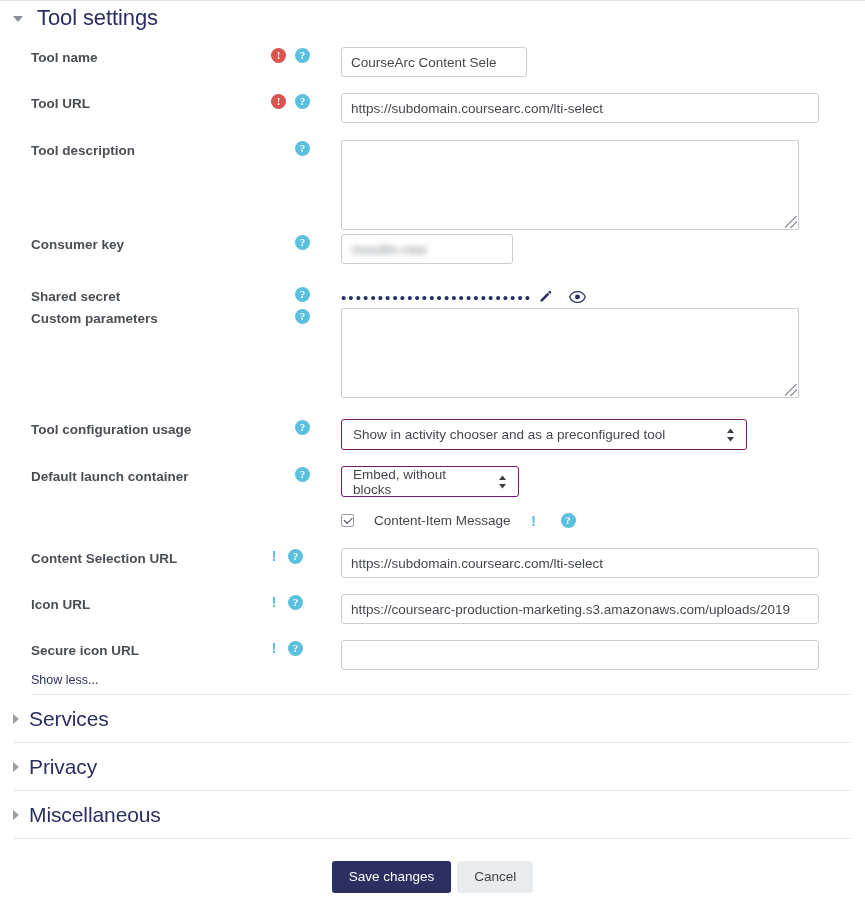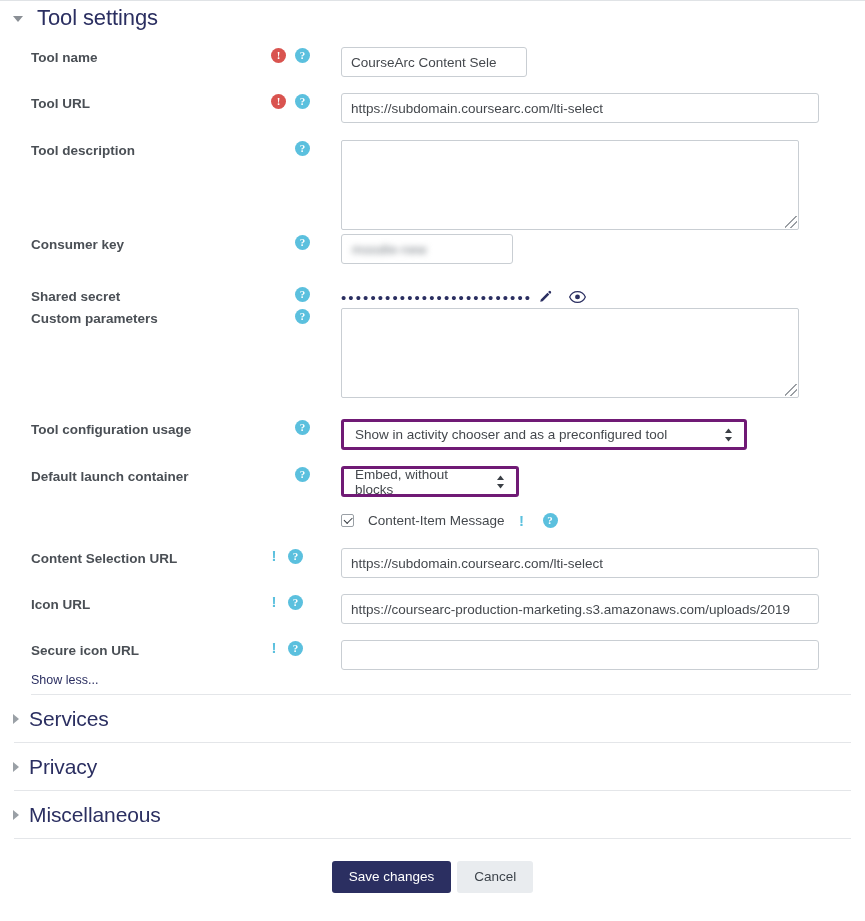--- a/index.html
+++ b/index.html
@@ -171,21 +171,21 @@
     font-size: 15px;
     line-height: 1;
     margin-right: 6px;
     white-space: nowrap;
   }
   .pencil-icon, .eye-icon { cursor: pointer; display: inline-flex; align-items: center; }
   .pencil-icon { margin-right: 16px; }
 
   
   .sel {
-    border: 3px solid #701a75;
+    border: 1px solid #701a75;
     border-radius: 3px;
     background: #fff;
     height: 31px;
     display: inline-flex;
     align-items: center;
     padding: 0 11px;
     color: #44484d;
     font-size: 13.5px;
     gap: 10px;
   }
@@ -194,21 +194,21 @@
   .updown {
     display: inline-block;
     width: 9px;
     line-height: 0;
     color: #3a3f45;
   }
 
   
   .check-row {
     display: flex; align-items: center;
-    gap: 14px;
+    gap: 20px;
     padding-left: 341px;
     margin-top: 16px;
   }
   .cb {
     width: 13px; height: 13px;
     border: 1px solid #9aa0a6;
     border-radius: 2px;
     background: #fff;
     display: inline-flex;
     align-items: center; justify-content: center;

